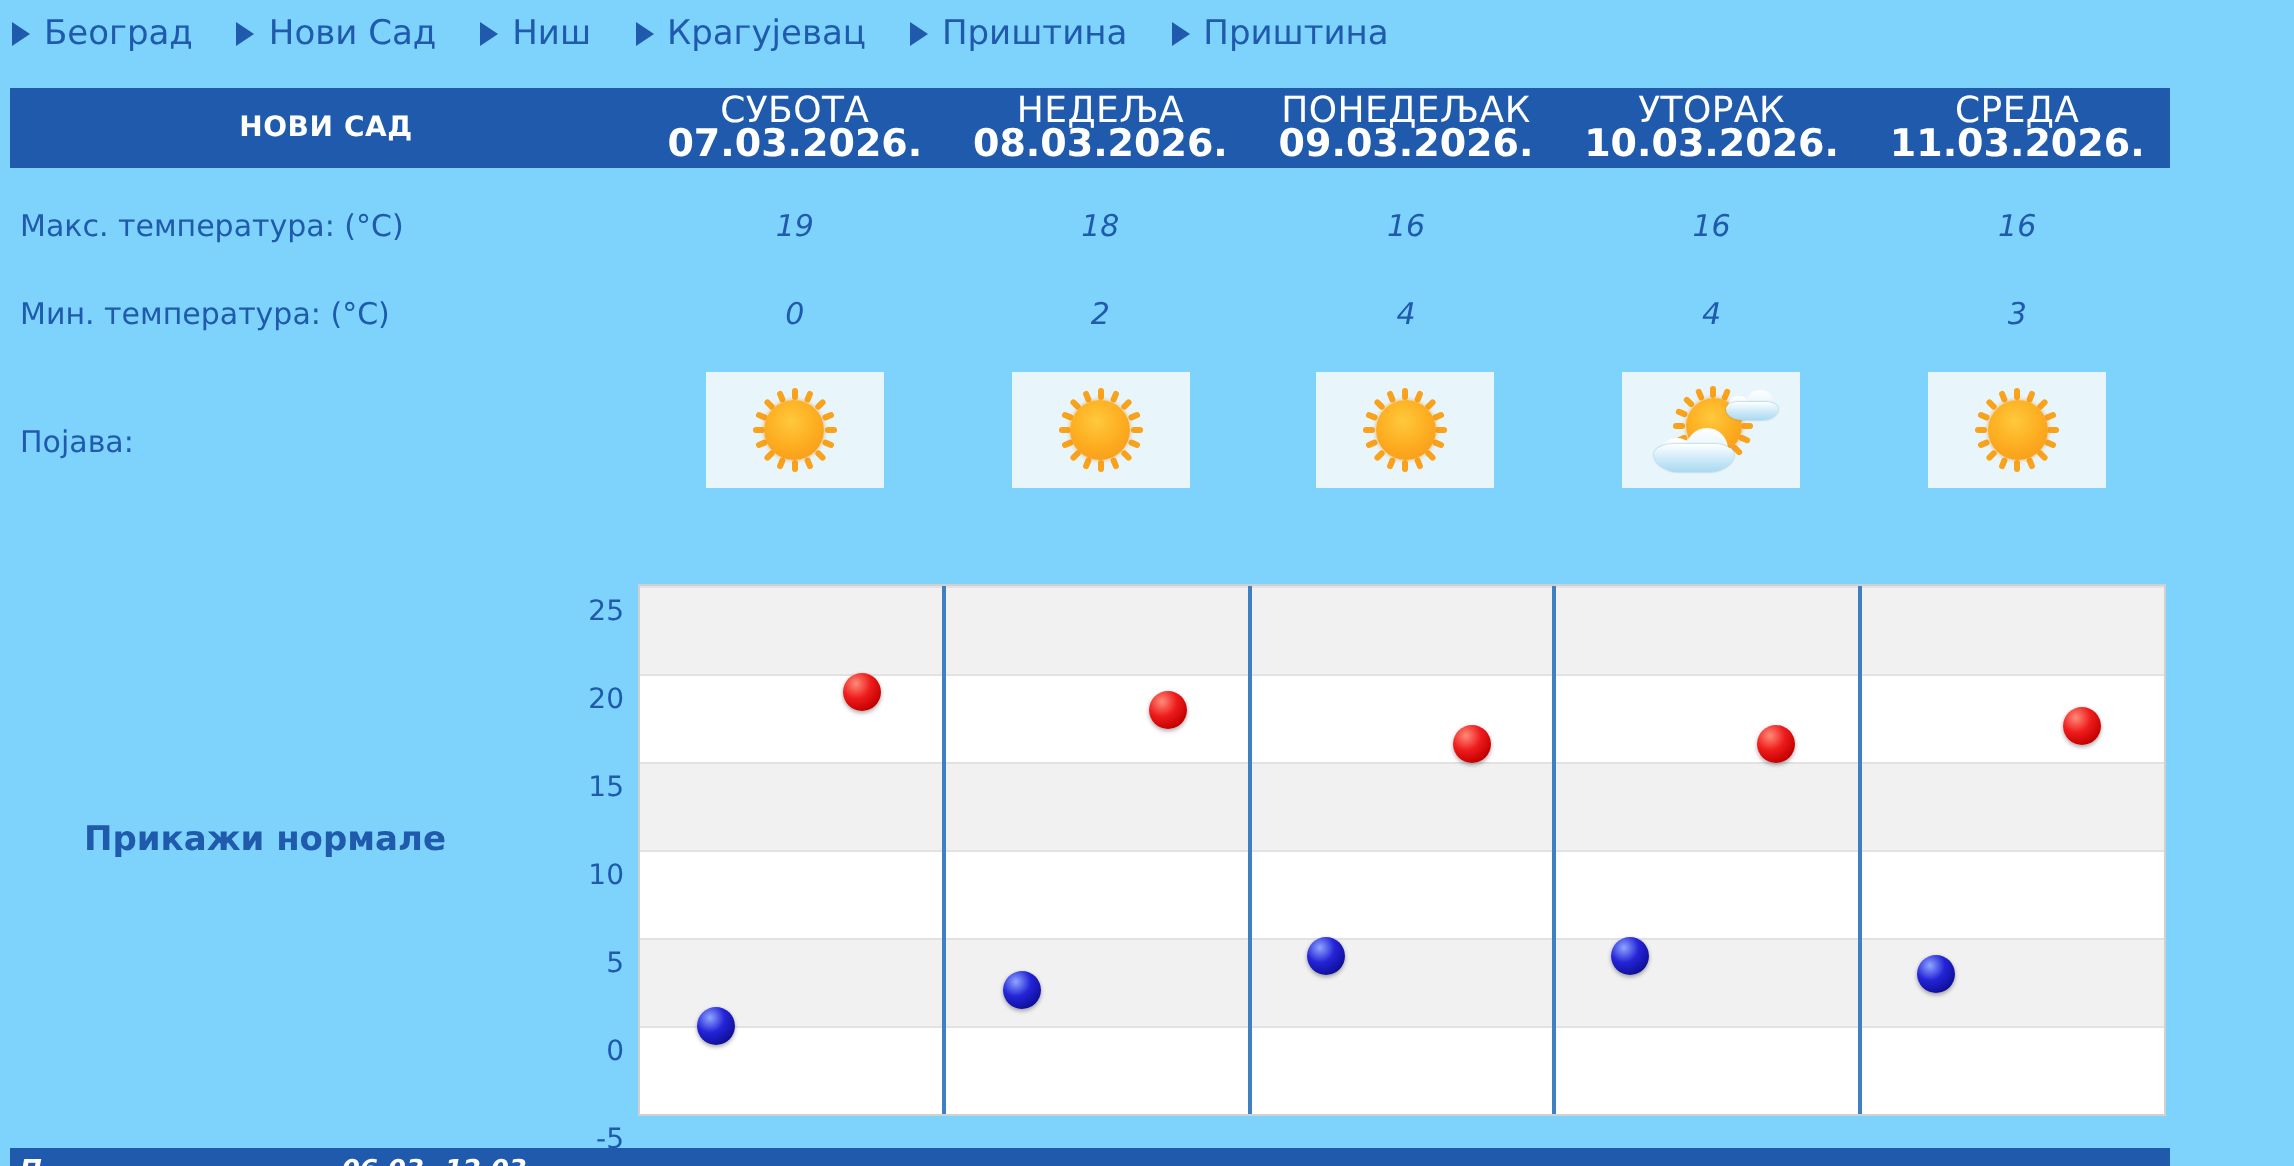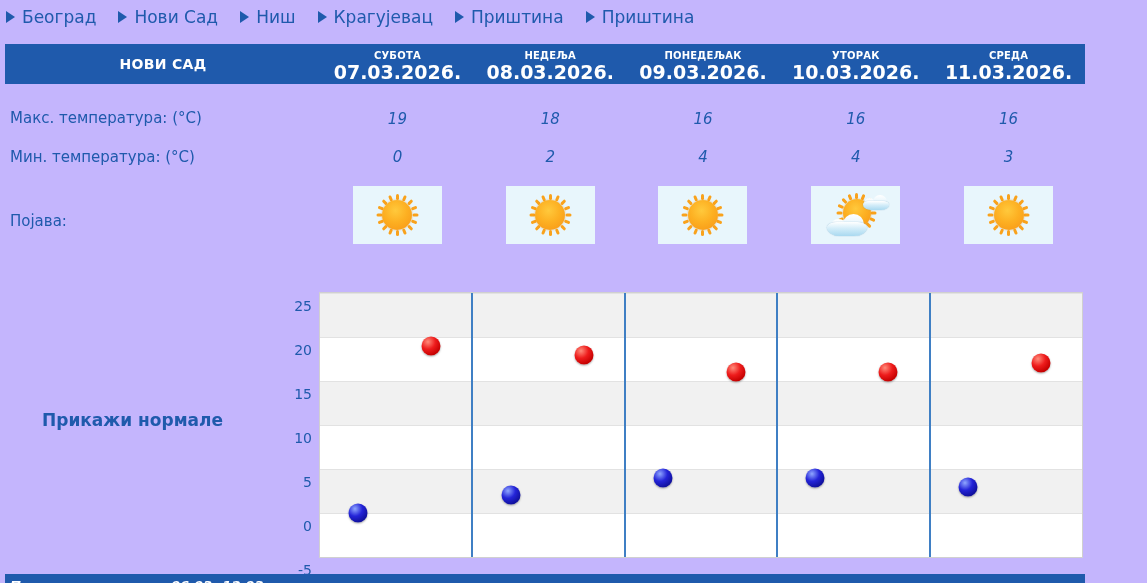--- a/index.html
+++ b/index.html
@@ -6,21 +6,21 @@
   html, body {
     margin: 0; padding: 0;
     width: 1147px; height: 583px;
     background: #ffffff;
     font-family: "DejaVu Sans", "Liberation Sans", sans-serif;
     overflow: hidden;
   }
   #page {
     position: relative;
     width: 1147px; height: 583px;
-    background: #c4b5fd;
+    background: #7dd3fc;
   }
 
   
   .city-nav {
     position: absolute;
     left: 6px; top: 2px;
     width: 1135px; height: 30px;
     display: flex;
     align-items: center;
     gap: 0px;
@@ -69,38 +69,38 @@
   .header-day {
     width: 152.8px;
     display: flex;
     flex-direction: column;
     align-items: center;
     justify-content: center;
     color: #ffffff;
     line-height: 16px;
   }
   .header-day .dow {
-    font-size: 10px;
-    font-weight: bold;
+    font-size: 18px;
+    font-weight: normal;
     letter-spacing: 0.2px;
   }
   .header-day .date {
     font-size: 19px;
     font-weight: bold;
   }
 
   
   .data-row {
     position: absolute;
     left: 5px;
     width: 1080px;
     display: flex;
     align-items: center;
   }
-  .row-max { top: 98px; height: 30px; align-items: flex-end; }
+  .row-max { top: 98px; height: 30px; }
   .row-min { top: 142px; height: 30px; }
   .row-icon { top: 186px; height: 76px; }
 
   .row-label {
     width: 316px;
     padding-left: 5px;
     color: #1f5aac;
     font-size: 15px;
     line-height: 20px;
     text-align: left;

